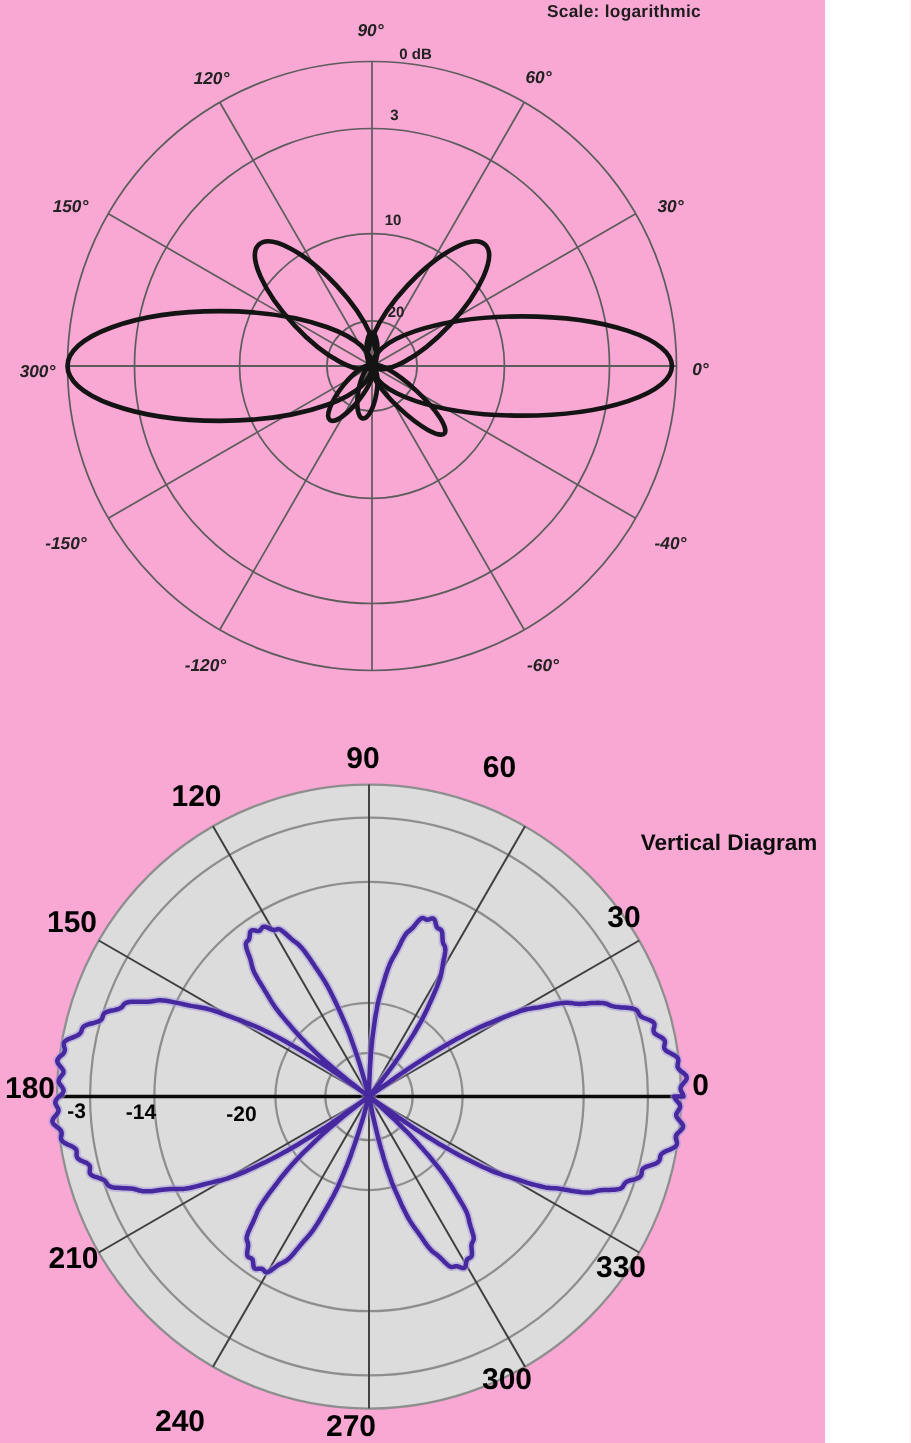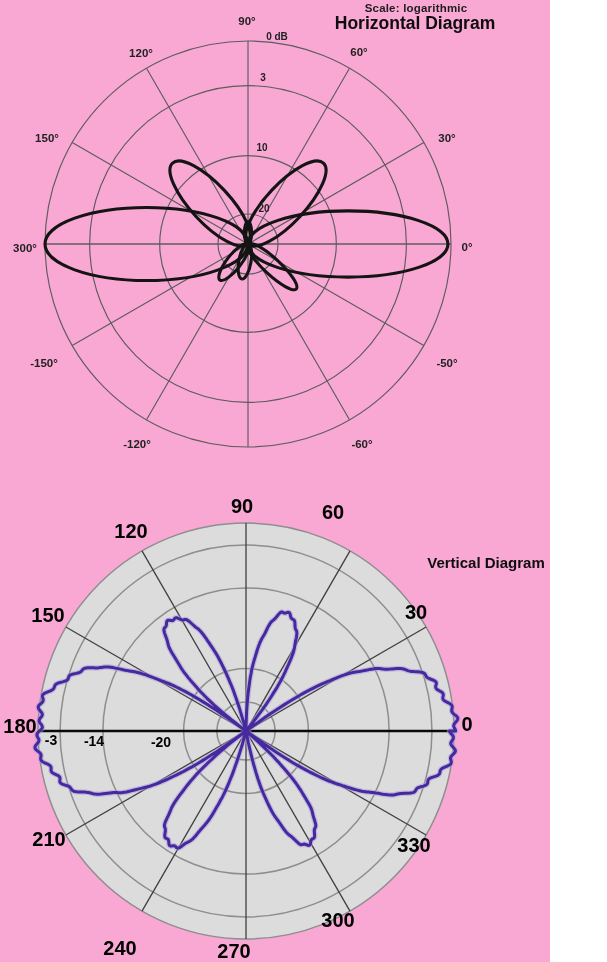--- a/index.html
+++ b/index.html
@@ -3,21 +3,21 @@
 <meta charset="utf-8">
 <style>
   html,body{margin:0;padding:0;background:#ffffff;}
   .page{position:relative;width:550px;height:962px;background:#f9a8d4;overflow:hidden;
         font-family:"Liberation Sans","DejaVu Sans",sans-serif;}
   .chart-svg{position:absolute;left:0;top:0;}
   .lbl{position:absolute;transform:translate(-50%,-50%);white-space:nowrap;line-height:1;}
   .subtitle0{font-size:11.5px;font-weight:600;color:#1d1d1d;letter-spacing:.2px;}
   .title0{font-size:17.5px;font-weight:800;color:#0d0d0d;}
   .title1{font-size:15px;font-weight:800;color:#0d0d0d;margin-top:36px;}
-  .al0{font-size:11.5px;font-weight:600;color:#222222;}
+  .al0{font-size:11.5px;font-weight:600;color:#222222;font-style:italic;}
   .rl0{font-size:10px;font-weight:600;color:#222222;padding-left:10px;}
   .al1{font-size:20px;font-weight:700;color:#000000;}
   .rl1{font-size:14px;font-weight:700;color:#000000;}
 </style>
 </head>
 <body>
 
 <div class="page">
 
   <svg class="chart-svg" width="607" height="962">
@@ -64,32 +64,31 @@
       <line x1="246" y1="731" x2="65.86671601283678" y2="835" stroke="#3f3f3f" stroke-width="1.3"></line>
       <line x1="246" y1="731" x2="141.99999999999991" y2="911.1332839871632" stroke="#3f3f3f" stroke-width="1.3"></line>
       <line x1="246" y1="731" x2="245.99999999999997" y2="939" stroke="#3f3f3f" stroke-width="1.3"></line>
       <line x1="246" y1="731" x2="350" y2="911.1332839871632" stroke="#3f3f3f" stroke-width="1.3"></line>
       <line x1="246" y1="731" x2="426.13328398716317" y2="835.0000000000001" stroke="#3f3f3f" stroke-width="1.3"></line>
       <path d="M455.7 731.0L455.5 730.1L455.1 729.2L454.6 728.3L454.1 727.4L453.8 726.5L453.7 725.6L453.9 724.6L454.4 723.7L455.2 722.8L456.0 721.8L456.8 720.9L457.4 719.9L457.8 719.0L457.8 718.0L457.4 717.1L456.6 716.3L455.7 715.4L454.6 714.6L453.6 713.8L452.7 712.9L452.1 712.1L451.7 711.2L451.7 710.3L451.8 709.4L452.0 708.4L452.2 707.5L452.2 706.6L452.0 705.7L451.4 704.9L450.4 704.1L449.2 703.3L447.9 702.6L446.5 701.9L445.2 701.2L444.1 700.5L443.4 699.7L442.9 698.9L442.8 698.1L442.9 697.2L443.1 696.2L443.3 695.3L443.3 694.4L443.0 693.6L442.5 692.8L441.6 692.1L440.6 691.4L439.4 690.8L438.2 690.1L437.2 689.5L436.4 688.8L435.9 688.0L435.7 687.2L435.7 686.3L435.9 685.4L436.2 684.5L436.3 683.5L436.3 682.7L435.9 681.9L435.2 681.2L434.2 680.6L433.0 680.0L431.6 679.5L430.3 679.0L429.0 678.5L427.9 678.0L427.1 677.4L426.4 676.7L426.0 676.0L425.7 675.2L425.3 674.5L424.8 673.8L424.0 673.2L422.9 672.7L421.5 672.3L419.8 672.0L417.9 671.8L415.9 671.7L413.9 671.6L412.0 671.4L410.3 671.2L408.9 670.9L407.7 670.6L406.6 670.2L405.6 669.7L404.6 669.3L403.5 669.0L402.1 668.7L400.5 668.6L398.7 668.5L396.6 668.6L394.5 668.7L392.2 668.9L390.1 669.1L388.1 669.2L386.3 669.3L384.8 669.2L383.4 669.1L382.2 668.9L381.1 668.7L379.9 668.6L378.6 668.5L377.1 668.5L375.3 668.6L373.4 668.9L371.3 669.2L369.1 669.6L366.9 670.1L364.7 670.5L362.6 670.9L360.7 671.3L359.0 671.6L357.3 671.8L355.7 672.0L354.1 672.3L352.4 672.6L350.5 673.0L348.5 673.6L346.2 674.3L343.7 675.2L341.0 676.1L338.3 677.2L335.5 678.3L332.7 679.4L330.0 680.6L327.3 681.7L324.6 682.8L322.0 683.9L319.4 685.1L316.7 686.4L313.8 687.8L310.8 689.3L307.5 691.1L304.1 692.9L300.4 695.0L296.6 697.2L292.7 699.5L288.6 702.0L284.4 704.6L280.0 707.4L275.4 710.4L270.4 713.7L264.8 717.6L258.0 722.4L246.0 731.0L246.0 731.0L246.0 731.0L246.0 731.0L246.0 731.0L246.0 731.0L246.0 731.0L246.0 731.0L246.0 731.0L246.0 731.0L246.0 731.0L246.0 731.0L246.0 731.0L246.0 731.0L246.0 731.0L246.0 731.0L246.0 731.0L246.0 731.0L246.0 731.0L246.0 731.0L246.0 731.0L246.0 731.0L246.0 731.0L246.0 731.0L246.0 731.0L246.0 731.0L246.0 731.0L246.0 731.0L246.0 731.0L246.0 731.0L246.0 731.0L246.0 731.0L246.0 731.0L246.0 731.0L246.0 731.0L246.0 731.0L246.0 731.0L246.0 731.0L246.0 731.0L246.0 731.0L246.0 731.0L246.0 731.0L246.0 731.0L246.0 731.0L246.0 731.0L246.0 731.0L246.0 731.0L246.0 731.0L246.0 731.0L246.0 731.0L246.0 731.0L246.0 731.0L246.0 731.0L246.0 731.0L246.0 731.0L246.0 731.0L246.0 731.0L246.0 731.0L246.0 731.0L246.0 731.0L246.0 731.0L250.2 725.7L253.3 721.9L255.9 718.4L258.3 715.2L260.5 712.2L262.6 709.4L264.5 706.7L266.3 704.1L268.0 701.5L269.7 699.0L271.3 696.5L272.9 693.9L274.5 691.4L276.1 688.9L277.5 686.4L278.9 684.0L280.2 681.7L281.4 679.6L282.4 677.5L283.4 675.6L284.3 673.7L285.2 671.8L286.0 669.9L286.9 668.0L287.8 666.0L288.7 664.0L289.6 661.9L290.5 659.8L291.4 657.7L292.1 655.7L292.8 653.9L293.4 652.2L293.8 650.6L294.1 649.3L294.4 648.0L294.6 646.8L294.8 645.7L295.0 644.5L295.2 643.2L295.4 641.8L295.7 640.3L296.1 638.8L296.4 637.3L296.6 635.8L296.8 634.5L296.9 633.3L296.8 632.3L296.7 631.5L296.5 630.8L296.2 630.3L295.9 629.8L295.6 629.2L295.4 628.6L295.2 627.8L295.1 626.9L295.0 625.9L295.0 624.8L294.9 623.6L294.9 622.5L294.7 621.6L294.5 620.8L294.2 620.2L293.8 619.8L293.3 619.5L292.9 619.3L292.4 619.1L291.9 618.8L291.5 618.4L291.1 617.9L290.9 617.1L290.6 616.3L290.4 615.4L290.2 614.5L289.9 613.6L289.5 613.0L289.1 612.5L288.6 612.3L288.0 612.3L287.4 612.4L286.7 612.7L286.1 612.9L285.5 613.1L284.9 613.2L284.3 613.1L283.8 612.9L283.3 612.6L282.8 612.3L282.4 612.1L281.8 612.0L281.2 612.1L280.6 612.4L279.8 613.0L279.1 613.8L278.2 614.7L277.4 615.7L276.6 616.8L275.8 617.7L275.1 618.6L274.4 619.3L273.7 619.8L273.1 620.4L272.4 620.9L271.8 621.4L271.1 622.1L270.4 623.0L269.7 624.1L268.9 625.4L268.1 626.8L267.3 628.4L266.6 630.0L265.8 631.5L265.1 633.0L264.4 634.3L263.7 635.5L263.1 636.6L262.5 637.6L261.9 638.6L261.3 639.7L260.7 641.0L260.0 642.4L259.4 644.0L258.7 645.7L258.1 647.6L257.4 649.5L256.8 651.5L256.2 653.5L255.6 655.4L255.1 657.2L254.5 659.0L254.0 660.8L253.5 662.6L253.0 664.4L252.5 666.4L252.0 668.5L251.5 670.7L251.1 673.2L250.6 675.8L250.1 678.6L249.7 681.4L249.3 684.4L248.9 687.3L248.5 690.3L248.1 693.4L247.8 696.5L247.5 699.7L247.2 703.1L247.0 706.6L246.7 710.5L246.5 714.6L246.3 719.1L246.1 724.2L246.0 731.0L246.0 731.0L246.0 731.0L246.0 731.0L246.0 731.0L246.0 731.0L246.0 731.0L246.0 731.0L246.0 731.0L246.0 731.0L246.0 731.0L246.0 731.0L246.0 731.0L246.0 731.0L246.0 731.0L246.0 731.0L246.0 731.0L246.0 731.0L246.0 731.0L246.0 731.0L246.0 731.0L246.0 731.0L246.0 731.0L246.0 731.0L246.0 731.0L246.0 731.0L246.0 731.0L246.0 731.0L246.0 731.0L246.0 731.0L246.0 731.0L246.0 731.0L246.0 731.0L246.0 731.0L246.0 731.0L246.0 731.0L246.0 731.0L246.0 731.0L246.0 731.0L246.0 731.0L246.0 731.0L246.0 731.0L246.0 731.0L246.0 731.0L246.0 731.0L246.0 731.0L246.0 731.0L246.0 731.0L246.0 731.0L246.0 731.0L246.0 731.0L246.0 731.0L246.0 731.0L246.0 731.0L246.0 731.0L246.0 731.0L246.0 731.0L246.0 731.0L246.0 731.0L246.0 731.0L246.0 731.0L246.0 731.0L246.0 731.0L246.0 731.0L246.0 731.0L244.1 723.9L242.6 718.9L241.3 714.4L240.0 710.1L238.8 706.2L237.5 702.4L236.3 698.8L235.1 695.5L234.0 692.3L232.9 689.3L231.8 686.5L230.7 683.8L229.6 681.3L228.5 678.7L227.4 676.2L226.3 673.7L225.1 671.1L223.9 668.5L222.6 665.9L221.4 663.4L220.2 661.0L219.0 658.7L217.8 656.5L216.7 654.6L215.6 652.8L214.5 651.1L213.5 649.5L212.4 647.9L211.4 646.3L210.2 644.7L209.1 642.9L207.8 641.1L206.6 639.2L205.3 637.4L204.0 635.6L202.8 633.9L201.6 632.5L200.5 631.2L199.5 630.2L198.6 629.3L197.7 628.6L196.9 628.0L196.0 627.4L195.1 626.7L194.2 625.9L193.2 625.0L192.1 624.0L191.0 623.0L189.9 622.0L188.8 621.1L187.8 620.4L186.9 619.8L186.1 619.5L185.4 619.4L184.8 619.5L184.3 619.7L183.8 619.8L183.2 620.0L182.6 620.0L181.9 619.9L181.0 619.6L180.2 619.2L179.2 618.8L178.3 618.3L177.4 618.0L176.6 617.8L175.9 617.8L175.3 617.9L174.9 618.3L174.5 618.8L174.2 619.3L173.8 619.8L173.4 620.2L172.9 620.5L172.3 620.7L171.6 620.6L170.8 620.5L169.9 620.3L169.1 620.2L168.4 620.2L167.8 620.3L167.3 620.6L166.9 621.1L166.7 621.9L166.6 622.7L166.5 623.6L166.4 624.5L166.3 625.3L166.1 626.0L165.8 626.5L165.5 627.0L165.0 627.4L164.6 627.8L164.3 628.2L164.0 628.8L163.9 629.6L164.0 630.6L164.2 631.8L164.6 633.1L165.1 634.6L165.6 636.1L166.2 637.5L166.7 638.9L167.1 640.2L167.4 641.4L167.7 642.5L167.9 643.5L168.2 644.6L168.5 645.7L168.9 646.9L169.5 648.3L170.3 649.8L171.2 651.4L172.2 653.2L173.3 655.0L174.4 656.8L175.5 658.6L176.5 660.3L177.5 661.9L178.3 663.3L179.2 664.7L180.0 666.1L180.8 667.5L181.7 668.9L182.8 670.5L183.9 672.1L185.3 673.9L186.7 675.7L188.2 677.6L189.9 679.6L191.5 681.5L193.2 683.4L194.8 685.3L196.4 687.1L198.0 688.9L199.6 690.7L201.3 692.5L203.1 694.3L205.0 696.3L207.0 698.3L209.2 700.4L211.6 702.7L214.1 705.0L216.8 707.4L219.6 709.8L222.5 712.3L225.5 714.9L228.7 717.5L232.1 720.3L235.9 723.2L240.2 726.6L246.0 731.0L246.0 731.0L246.0 731.0L246.0 731.0L246.0 731.0L233.7 722.1L226.8 717.3L221.1 713.4L216.1 710.1L211.6 707.2L207.5 704.5L203.5 702.1L199.7 699.8L196.0 697.6L192.4 695.5L188.9 693.5L185.5 691.7L182.2 690.0L179.1 688.4L176.2 687.0L173.5 685.7L170.9 684.5L168.5 683.5L166.2 682.6L163.9 681.7L161.6 680.8L159.1 679.8L156.6 678.9L154.0 677.9L151.3 676.9L148.5 675.9L145.9 674.9L143.3 674.1L140.9 673.3L138.7 672.7L136.6 672.2L134.7 671.8L132.9 671.5L131.2 671.2L129.3 670.9L127.4 670.6L125.3 670.2L123.0 669.7L120.6 669.1L118.0 668.6L115.5 668.1L113.1 667.6L110.8 667.2L108.8 667.0L107.0 666.9L105.4 666.9L104.1 667.1L102.8 667.3L101.6 667.5L100.3 667.6L98.9 667.8L97.2 667.9L95.4 667.9L93.5 667.8L91.5 667.8L89.5 667.8L87.7 667.8L86.1 668.0L84.8 668.3L83.7 668.7L83.0 669.2L82.4 669.8L82.0 670.5L81.5 671.1L80.9 671.7L80.0 672.2L79.0 672.7L77.7 673.0L76.2 673.4L74.7 673.7L73.2 674.0L71.8 674.4L70.6 674.9L69.7 675.4L69.1 676.1L68.8 676.8L68.5 677.6L68.3 678.4L68.0 679.1L67.5 679.8L66.7 680.4L65.6 681.0L64.2 681.4L62.6 681.9L61.0 682.3L59.3 682.7L57.9 683.2L56.7 683.8L55.7 684.4L55.1 685.2L54.7 686.0L54.4 686.8L54.2 687.6L53.8 688.4L53.2 689.1L52.4 689.8L51.2 690.5L49.8 691.1L48.3 691.7L46.7 692.3L45.3 692.9L44.0 693.6L43.2 694.3L42.7 695.1L42.5 696.0L42.6 697.0L42.8 697.9L43.1 698.9L43.2 699.8L43.1 700.7L42.8 701.5L42.2 702.4L41.4 703.2L40.5 703.9L39.6 704.7L38.8 705.6L38.3 706.4L38.2 707.3L38.4 708.3L38.9 709.2L39.7 710.2L40.5 711.2L41.3 712.2L41.9 713.1L42.3 714.1L42.3 715.0L42.0 715.8L41.4 716.7L40.7 717.5L40.0 718.4L39.5 719.3L39.2 720.2L39.1 721.1L39.4 722.0L40.0 722.9L40.7 723.8L41.4 724.7L42.0 725.7L42.3 726.6L42.4 727.4L42.0 728.3L41.4 729.2L40.5 730.1L39.5 731.0L38.5 731.9L37.7 732.8L37.1 733.7L36.9 734.7L36.9 735.6L37.3 736.5L37.8 737.4L38.3 738.3L38.8 739.1L39.0 740.0L38.9 740.9L38.5 741.9L37.9 742.8L37.1 743.8L36.2 744.7L35.5 745.7L35.1 746.7L34.9 747.6L35.2 748.5L35.7 749.4L36.6 750.2L37.7 751.1L38.7 751.9L39.7 752.7L40.5 753.5L40.9 754.4L41.1 755.2L41.1 756.2L40.9 757.1L40.7 758.0L40.7 758.9L40.9 759.8L41.4 760.7L42.3 761.4L43.5 762.2L44.8 762.9L46.3 763.5L47.8 764.2L49.0 764.8L50.0 765.6L50.7 766.3L51.0 767.1L51.1 768.0L51.1 768.9L51.0 769.8L51.1 770.7L51.4 771.5L51.9 772.3L52.8 773.0L53.9 773.6L55.1 774.2L56.4 774.8L57.7 775.3L58.7 776.0L59.4 776.7L59.9 777.4L60.0 778.2L60.0 779.1L59.9 780.0L59.8 780.9L59.8 781.8L60.1 782.5L60.8 783.2L61.7 783.8L62.9 784.4L64.3 784.8L65.7 785.3L67.1 785.7L68.3 786.2L69.3 786.7L70.1 787.3L70.6 788.0L71.1 788.7L71.5 789.4L72.0 790.1L72.7 790.7L73.7 791.2L75.0 791.5L76.7 791.8L78.5 791.9L80.6 792.0L82.6 792.1L84.6 792.1L86.4 792.3L88.0 792.4L89.4 792.7L90.6 793.0L91.7 793.3L92.8 793.7L94.0 793.9L95.4 794.1L97.0 794.2L98.9 794.2L101.0 794.1L103.2 793.8L105.5 793.5L107.8 793.2L110.0 793.0L112.0 792.8L113.8 792.6L115.4 792.6L116.8 792.6L118.2 792.7L119.5 792.7L121.0 792.7L122.5 792.6L124.3 792.3L126.4 792.0L128.5 791.5L130.9 790.9L133.2 790.3L135.6 789.7L137.8 789.1L140.0 788.6L142.0 788.1L143.8 787.6L145.6 787.2L147.4 786.8L149.3 786.3L151.3 785.7L153.5 784.9L155.9 784.1L158.5 783.1L161.3 781.9L164.2 780.7L167.2 779.3L170.2 777.9L173.1 776.5L176.1 775.1L179.1 773.6L182.0 772.2L185.0 770.6L188.1 768.9L191.4 767.2L194.8 765.2L198.6 763.0L202.5 760.6L206.7 758.0L211.2 755.1L216.1 752.0L221.3 748.5L227.1 744.5L234.0 739.6L246.0 731.0L246.0 731.0L246.0 731.0L246.0 731.0L246.0 731.0L240.1 735.5L235.8 738.9L232.0 741.9L228.5 744.7L225.3 747.3L222.4 749.8L219.7 752.1L217.1 754.4L214.6 756.6L212.3 758.8L209.9 761.0L207.6 763.2L205.4 765.4L203.1 767.6L200.9 769.8L198.8 772.0L196.8 774.1L194.9 776.2L193.2 778.2L191.6 780.0L190.1 781.8L188.7 783.5L187.3 785.2L186.0 786.9L184.7 788.7L183.3 790.5L181.8 792.5L180.3 794.4L178.8 796.4L177.4 798.4L176.0 800.4L174.8 802.2L173.7 803.9L172.8 805.5L172.0 806.9L171.4 808.2L170.9 809.5L170.4 810.7L169.9 811.9L169.3 813.3L168.7 814.7L168.0 816.2L167.2 817.7L166.5 819.3L165.8 820.8L165.2 822.3L164.8 823.6L164.5 824.7L164.4 825.6L164.5 826.4L164.7 827.1L164.9 827.6L165.1 828.2L165.3 828.9L165.4 829.7L165.4 830.6L165.3 831.6L165.1 832.7L164.9 833.8L164.8 834.9L164.8 835.9L164.8 836.8L165.1 837.4L165.4 837.9L165.9 838.2L166.5 838.5L167.1 838.7L167.6 838.9L168.0 839.3L168.4 839.8L168.6 840.5L168.7 841.3L168.8 842.3L168.9 843.2L169.0 844.1L169.2 844.9L169.5 845.4L170.0 845.8L170.6 846.0L171.3 846.0L172.1 845.9L172.9 845.8L173.6 845.8L174.3 845.8L174.8 846.0L175.3 846.3L175.8 846.7L176.2 847.2L176.6 847.7L177.1 848.0L177.7 848.1L178.4 848.1L179.3 847.8L180.2 847.2L181.3 846.5L182.4 845.7L183.5 844.8L184.6 844.0L185.6 843.3L186.6 842.7L187.5 842.3L188.3 841.9L189.1 841.5L189.9 841.0L190.8 840.5L191.8 839.7L192.9 838.8L194.0 837.6L195.3 836.2L196.5 834.7L197.8 833.1L199.1 831.6L200.3 830.1L201.5 828.7L202.6 827.4L203.6 826.3L204.6 825.2L205.5 824.1L206.5 823.0L207.5 821.7L208.6 820.3L209.7 818.7L210.9 816.9L212.1 815.0L213.3 813.0L214.5 810.9L215.7 808.8L216.9 806.8L218.0 804.9L219.1 803.0L220.1 801.1L221.1 799.3L222.2 797.4L223.2 795.4L224.3 793.2L225.4 790.9L226.5 788.3L227.7 785.6L228.9 782.8L230.1 779.8L231.4 776.7L232.6 773.6L233.8 770.4L234.9 767.1L236.1 763.8L237.3 760.3L238.5 756.6L239.8 752.6L241.1 748.4L242.5 743.7L244.0 738.2L246.0 731.0L246.0 731.0L246.0 731.0L246.0 731.0L246.0 731.0L246.0 731.0L246.0 731.0L246.0 731.0L246.0 731.0L246.0 731.0L246.0 731.0L246.0 731.0L246.0 731.0L246.0 731.0L246.0 731.0L246.0 731.0L246.0 731.0L246.0 731.0L246.0 731.0L246.0 731.0L246.0 731.0L246.0 731.0L246.0 731.0L246.0 731.0L246.0 731.0L246.0 731.0L246.0 731.0L246.0 731.0L246.0 731.0L246.0 731.0L246.0 731.0L246.0 731.0L246.0 731.0L246.0 731.0L246.0 731.0L246.0 731.0L246.0 731.0L246.0 731.0L246.0 731.0L246.0 731.0L246.0 731.0L246.0 731.0L246.0 731.0L246.0 731.0L246.0 731.0L246.0 731.0L246.0 731.0L246.0 731.0L246.0 731.0L246.0 731.0L246.0 731.0L246.0 731.0L246.0 731.0L246.0 731.0L246.0 731.0L246.0 731.0L246.0 731.0L246.0 731.0L246.0 731.0L246.0 731.0L246.0 731.0L246.0 731.0L246.0 731.0L246.0 731.0L246.0 731.0L246.0 731.0L246.0 731.0L246.0 731.0L246.0 731.0L246.0 731.0L246.0 731.0L246.0 731.0L246.0 731.0L246.0 731.0L246.0 731.0L246.0 731.0L246.0 731.0L246.0 731.0L246.0 731.0L246.0 731.0L246.0 731.0L246.0 731.0L246.0 731.0L246.0 731.0L246.0 731.0L246.0 731.0L246.0 731.0L246.0 731.0L246.0 731.0L246.0 731.0L246.0 731.0L246.0 731.0L246.0 731.0L246.0 731.0L246.0 731.0L246.0 731.0L246.0 731.0L246.0 731.0L246.0 731.0L246.0 731.0L246.0 731.0L246.0 731.0L246.0 731.0L246.0 731.0L246.0 731.0L247.4 737.9L248.4 743.0L249.4 747.4L250.4 751.5L251.3 755.3L252.2 759.0L253.1 762.4L254.0 765.8L255.0 769.1L255.9 772.4L256.9 775.5L257.8 778.5L258.8 781.3L259.7 783.9L260.6 786.4L261.4 788.7L262.3 790.8L263.1 792.8L264.0 794.8L264.9 796.8L265.8 798.8L266.7 800.8L267.6 802.9L268.6 805.0L269.6 807.0L270.6 809.0L271.6 810.9L272.5 812.6L273.4 814.1L274.3 815.5L275.1 816.7L275.9 817.8L276.7 818.9L277.5 820.0L278.4 821.2L279.3 822.5L280.3 823.9L281.3 825.4L282.3 826.9L283.4 828.5L284.5 829.9L285.5 831.3L286.5 832.4L287.4 833.4L288.2 834.2L289.0 834.9L289.8 835.4L290.6 836.0L291.4 836.6L292.2 837.3L293.1 838.1L294.1 839.1L295.2 840.1L296.2 841.2L297.3 842.2L298.3 843.1L299.2 843.9L300.1 844.4L300.8 844.7L301.5 844.7L302.0 844.6L302.6 844.5L303.1 844.3L303.7 844.2L304.3 844.1L304.9 844.2L305.7 844.5L306.5 844.7L307.3 845.0L308.0 845.3L308.7 845.4L309.3 845.3L309.8 845.0L310.2 844.4L310.4 843.7L310.6 842.9L310.7 842.0L310.9 841.2L311.1 840.4L311.4 839.8L311.7 839.3L312.2 839.0L312.7 838.8L313.2 838.5L313.7 838.3L314.1 837.9L314.4 837.3L314.6 836.6L314.6 835.7L314.6 834.6L314.5 833.5L314.4 832.4L314.3 831.3L314.3 830.4L314.4 829.6L314.6 828.9L314.8 828.4L315.1 827.9L315.4 827.4L315.6 826.8L315.8 826.2L315.8 825.3L315.7 824.3L315.4 823.1L315.0 821.8L314.6 820.4L314.2 819.0L313.7 817.7L313.4 816.4L313.0 815.3L312.8 814.2L312.6 813.2L312.4 812.2L312.1 811.2L311.8 810.1L311.3 808.8L310.7 807.4L309.9 805.8L309.0 804.1L307.9 802.3L306.8 800.4L305.7 798.5L304.6 796.7L303.5 794.9L302.5 793.2L301.5 791.5L300.5 789.9L299.4 788.3L298.3 786.6L297.1 784.9L295.8 783.0L294.4 781.1L292.8 779.0L291.1 776.9L289.3 774.7L287.5 772.5L285.6 770.2L283.7 768.1L281.8 765.9L279.9 763.8L278.0 761.6L276.0 759.5L274.0 757.3L271.8 755.0L269.4 752.7L266.9 750.2L264.3 747.6L261.4 744.9L258.3 742.0L255.0 738.9L251.3 735.6L246.0 731.0L246.0 731.0L246.0 731.0L246.0 731.0L246.0 731.0L246.0 731.0L246.0 731.0L246.0 731.0L246.0 731.0L246.0 731.0L246.0 731.0L246.0 731.0L246.0 731.0L246.0 731.0L246.0 731.0L246.0 731.0L246.0 731.0L246.0 731.0L246.0 731.0L246.0 731.0L246.0 731.0L258.3 739.8L265.3 744.8L271.2 748.8L276.3 752.2L281.0 755.3L285.3 758.0L289.3 760.4L292.9 762.7L296.4 764.7L299.8 766.6L303.0 768.4L306.2 770.1L309.4 771.8L312.6 773.4L315.8 775.0L318.9 776.5L321.9 778.0L324.7 779.2L327.4 780.4L329.8 781.4L332.1 782.2L334.3 783.0L336.3 783.7L338.3 784.3L340.4 784.9L342.5 785.6L344.8 786.3L347.2 787.1L349.7 787.9L352.2 788.7L354.8 789.5L357.2 790.1L359.6 790.7L361.7 791.2L363.6 791.6L365.4 791.8L367.0 792.0L368.6 792.1L370.2 792.2L371.9 792.4L373.8 792.6L375.9 793.0L378.2 793.3L380.6 793.8L383.0 794.2L385.4 794.5L387.7 794.8L389.7 795.0L391.5 795.0L393.1 795.0L394.4 794.8L395.6 794.5L396.7 794.2L397.9 793.9L399.2 793.7L400.6 793.5L402.3 793.4L404.2 793.3L406.1 793.3L408.1 793.2L409.9 793.1L411.6 792.9L413.0 792.6L414.0 792.2L414.8 791.6L415.3 791.0L415.7 790.3L416.1 789.6L416.5 788.9L417.2 788.3L418.0 787.7L419.1 787.3L420.5 786.8L421.9 786.5L423.4 786.1L424.7 785.6L425.9 785.1L426.7 784.5L427.3 783.8L427.6 783.1L427.8 782.3L427.8 781.4L427.9 780.6L428.2 779.8L428.7 779.1L429.6 778.5L430.7 777.9L432.1 777.4L433.7 776.9L435.2 776.4L436.6 775.9L437.9 775.3L438.8 774.6L439.4 773.9L439.8 773.1L440.0 772.2L440.1 771.4L440.3 770.5L440.7 769.7L441.4 769.0L442.4 768.3L443.6 767.6L445.1 767.0L446.6 766.4L448.1 765.7L449.4 765.0L450.4 764.3L451.0 763.5L451.3 762.6L451.3 761.7L451.1 760.7L450.8 759.8L450.5 758.8L450.5 757.9L450.7 757.0L451.2 756.2L451.9 755.4L452.8 754.6L453.7 753.7L454.5 752.9L455.1 752.1L455.4 751.2L455.3 750.2L454.8 749.3L454.1 748.3L453.2 747.3L452.3 746.3L451.6 745.4L451.0 744.4L450.8 743.5L450.9 742.6L451.3 741.8L451.9 740.9L452.5 740.0L453.0 739.1L453.4 738.2L453.4 737.3L453.2 736.4L452.6 735.5L451.9 734.6L451.1 733.7L450.3 732.8L449.8 731.9L449.5 731.0Z" fill="none" stroke="#a79ad8" stroke-width="5.4" stroke-linejoin="round" opacity="0.55"></path>
       <path d="M455.7 731.0L455.5 730.1L455.1 729.2L454.6 728.3L454.1 727.4L453.8 726.5L453.7 725.6L453.9 724.6L454.4 723.7L455.2 722.8L456.0 721.8L456.8 720.9L457.4 719.9L457.8 719.0L457.8 718.0L457.4 717.1L456.6 716.3L455.7 715.4L454.6 714.6L453.6 713.8L452.7 712.9L452.1 712.1L451.7 711.2L451.7 710.3L451.8 709.4L452.0 708.4L452.2 707.5L452.2 706.6L452.0 705.7L451.4 704.9L450.4 704.1L449.2 703.3L447.9 702.6L446.5 701.9L445.2 701.2L444.1 700.5L443.4 699.7L442.9 698.9L442.8 698.1L442.9 697.2L443.1 696.2L443.3 695.3L443.3 694.4L443.0 693.6L442.5 692.8L441.6 692.1L440.6 691.4L439.4 690.8L438.2 690.1L437.2 689.5L436.4 688.8L435.9 688.0L435.7 687.2L435.7 686.3L435.9 685.4L436.2 684.5L436.3 683.5L436.3 682.7L435.9 681.9L435.2 681.2L434.2 680.6L433.0 680.0L431.6 679.5L430.3 679.0L429.0 678.5L427.9 678.0L427.1 677.4L426.4 676.7L426.0 676.0L425.7 675.2L425.3 674.5L424.8 673.8L424.0 673.2L422.9 672.7L421.5 672.3L419.8 672.0L417.9 671.8L415.9 671.7L413.9 671.6L412.0 671.4L410.3 671.2L408.9 670.9L407.7 670.6L406.6 670.2L405.6 669.7L404.6 669.3L403.5 669.0L402.1 668.7L400.5 668.6L398.7 668.5L396.6 668.6L394.5 668.7L392.2 668.9L390.1 669.1L388.1 669.2L386.3 669.3L384.8 669.2L383.4 669.1L382.2 668.9L381.1 668.7L379.9 668.6L378.6 668.5L377.1 668.5L375.3 668.6L373.4 668.9L371.3 669.2L369.1 669.6L366.9 670.1L364.7 670.5L362.6 670.9L360.7 671.3L359.0 671.6L357.3 671.8L355.7 672.0L354.1 672.3L352.4 672.6L350.5 673.0L348.5 673.6L346.2 674.3L343.7 675.2L341.0 676.1L338.3 677.2L335.5 678.3L332.7 679.4L330.0 680.6L327.3 681.7L324.6 682.8L322.0 683.9L319.4 685.1L316.7 686.4L313.8 687.8L310.8 689.3L307.5 691.1L304.1 692.9L300.4 695.0L296.6 697.2L292.7 699.5L288.6 702.0L284.4 704.6L280.0 707.4L275.4 710.4L270.4 713.7L264.8 717.6L258.0 722.4L246.0 731.0L246.0 731.0L246.0 731.0L246.0 731.0L246.0 731.0L246.0 731.0L246.0 731.0L246.0 731.0L246.0 731.0L246.0 731.0L246.0 731.0L246.0 731.0L246.0 731.0L246.0 731.0L246.0 731.0L246.0 731.0L246.0 731.0L246.0 731.0L246.0 731.0L246.0 731.0L246.0 731.0L246.0 731.0L246.0 731.0L246.0 731.0L246.0 731.0L246.0 731.0L246.0 731.0L246.0 731.0L246.0 731.0L246.0 731.0L246.0 731.0L246.0 731.0L246.0 731.0L246.0 731.0L246.0 731.0L246.0 731.0L246.0 731.0L246.0 731.0L246.0 731.0L246.0 731.0L246.0 731.0L246.0 731.0L246.0 731.0L246.0 731.0L246.0 731.0L246.0 731.0L246.0 731.0L246.0 731.0L246.0 731.0L246.0 731.0L246.0 731.0L246.0 731.0L246.0 731.0L246.0 731.0L246.0 731.0L246.0 731.0L246.0 731.0L246.0 731.0L246.0 731.0L246.0 731.0L246.0 731.0L250.2 725.7L253.3 721.9L255.9 718.4L258.3 715.2L260.5 712.2L262.6 709.4L264.5 706.7L266.3 704.1L268.0 701.5L269.7 699.0L271.3 696.5L272.9 693.9L274.5 691.4L276.1 688.9L277.5 686.4L278.9 684.0L280.2 681.7L281.4 679.6L282.4 677.5L283.4 675.6L284.3 673.7L285.2 671.8L286.0 669.9L286.9 668.0L287.8 666.0L288.7 664.0L289.6 661.9L290.5 659.8L291.4 657.7L292.1 655.7L292.8 653.9L293.4 652.2L293.8 650.6L294.1 649.3L294.4 648.0L294.6 646.8L294.8 645.7L295.0 644.5L295.2 643.2L295.4 641.8L295.7 640.3L296.1 638.8L296.4 637.3L296.6 635.8L296.8 634.5L296.9 633.3L296.8 632.3L296.7 631.5L296.5 630.8L296.2 630.3L295.9 629.8L295.6 629.2L295.4 628.6L295.2 627.8L295.1 626.9L295.0 625.9L295.0 624.8L294.9 623.6L294.9 622.5L294.7 621.6L294.5 620.8L294.2 620.2L293.8 619.8L293.3 619.5L292.9 619.3L292.4 619.1L291.9 618.8L291.5 618.4L291.1 617.9L290.9 617.1L290.6 616.3L290.4 615.4L290.2 614.5L289.9 613.6L289.5 613.0L289.1 612.5L288.6 612.3L288.0 612.3L287.4 612.4L286.7 612.7L286.1 612.9L285.5 613.1L284.9 613.2L284.3 613.1L283.8 612.9L283.3 612.6L282.8 612.3L282.4 612.1L281.8 612.0L281.2 612.1L280.6 612.4L279.8 613.0L279.1 613.8L278.2 614.7L277.4 615.7L276.6 616.8L275.8 617.7L275.1 618.6L274.4 619.3L273.7 619.8L273.1 620.4L272.4 620.9L271.8 621.4L271.1 622.1L270.4 623.0L269.7 624.1L268.9 625.4L268.1 626.8L267.3 628.4L266.6 630.0L265.8 631.5L265.1 633.0L264.4 634.3L263.7 635.5L263.1 636.6L262.5 637.6L261.9 638.6L261.3 639.7L260.7 641.0L260.0 642.4L259.4 644.0L258.7 645.7L258.1 647.6L257.4 649.5L256.8 651.5L256.2 653.5L255.6 655.4L255.1 657.2L254.5 659.0L254.0 660.8L253.5 662.6L253.0 664.4L252.5 666.4L252.0 668.5L251.5 670.7L251.1 673.2L250.6 675.8L250.1 678.6L249.7 681.4L249.3 684.4L248.9 687.3L248.5 690.3L248.1 693.4L247.8 696.5L247.5 699.7L247.2 703.1L247.0 706.6L246.7 710.5L246.5 714.6L246.3 719.1L246.1 724.2L246.0 731.0L246.0 731.0L246.0 731.0L246.0 731.0L246.0 731.0L246.0 731.0L246.0 731.0L246.0 731.0L246.0 731.0L246.0 731.0L246.0 731.0L246.0 731.0L246.0 731.0L246.0 731.0L246.0 731.0L246.0 731.0L246.0 731.0L246.0 731.0L246.0 731.0L246.0 731.0L246.0 731.0L246.0 731.0L246.0 731.0L246.0 731.0L246.0 731.0L246.0 731.0L246.0 731.0L246.0 731.0L246.0 731.0L246.0 731.0L246.0 731.0L246.0 731.0L246.0 731.0L246.0 731.0L246.0 731.0L246.0 731.0L246.0 731.0L246.0 731.0L246.0 731.0L246.0 731.0L246.0 731.0L246.0 731.0L246.0 731.0L246.0 731.0L246.0 731.0L246.0 731.0L246.0 731.0L246.0 731.0L246.0 731.0L246.0 731.0L246.0 731.0L246.0 731.0L246.0 731.0L246.0 731.0L246.0 731.0L246.0 731.0L246.0 731.0L246.0 731.0L246.0 731.0L246.0 731.0L246.0 731.0L246.0 731.0L246.0 731.0L246.0 731.0L246.0 731.0L244.1 723.9L242.6 718.9L241.3 714.4L240.0 710.1L238.8 706.2L237.5 702.4L236.3 698.8L235.1 695.5L234.0 692.3L232.9 689.3L231.8 686.5L230.7 683.8L229.6 681.3L228.5 678.7L227.4 676.2L226.3 673.7L225.1 671.1L223.9 668.5L222.6 665.9L221.4 663.4L220.2 661.0L219.0 658.7L217.8 656.5L216.7 654.6L215.6 652.8L214.5 651.1L213.5 649.5L212.4 647.9L211.4 646.3L210.2 644.7L209.1 642.9L207.8 641.1L206.6 639.2L205.3 637.4L204.0 635.6L202.8 633.9L201.6 632.5L200.5 631.2L199.5 630.2L198.6 629.3L197.7 628.6L196.9 628.0L196.0 627.4L195.1 626.7L194.2 625.9L193.2 625.0L192.1 624.0L191.0 623.0L189.9 622.0L188.8 621.1L187.8 620.4L186.9 619.8L186.1 619.5L185.4 619.4L184.8 619.5L184.3 619.7L183.8 619.8L183.2 620.0L182.6 620.0L181.9 619.9L181.0 619.6L180.2 619.2L179.2 618.8L178.3 618.3L177.4 618.0L176.6 617.8L175.9 617.8L175.3 617.9L174.9 618.3L174.5 618.8L174.2 619.3L173.8 619.8L173.4 620.2L172.9 620.5L172.3 620.7L171.6 620.6L170.8 620.5L169.9 620.3L169.1 620.2L168.4 620.2L167.8 620.3L167.3 620.6L166.9 621.1L166.7 621.9L166.6 622.7L166.5 623.6L166.4 624.5L166.3 625.3L166.1 626.0L165.8 626.5L165.5 627.0L165.0 627.4L164.6 627.8L164.3 628.2L164.0 628.8L163.9 629.6L164.0 630.6L164.2 631.8L164.6 633.1L165.1 634.6L165.6 636.1L166.2 637.5L166.7 638.9L167.1 640.2L167.4 641.4L167.7 642.5L167.9 643.5L168.2 644.6L168.5 645.7L168.9 646.9L169.5 648.3L170.3 649.8L171.2 651.4L172.2 653.2L173.3 655.0L174.4 656.8L175.5 658.6L176.5 660.3L177.5 661.9L178.3 663.3L179.2 664.7L180.0 666.1L180.8 667.5L181.7 668.9L182.8 670.5L183.9 672.1L185.3 673.9L186.7 675.7L188.2 677.6L189.9 679.6L191.5 681.5L193.2 683.4L194.8 685.3L196.4 687.1L198.0 688.9L199.6 690.7L201.3 692.5L203.1 694.3L205.0 696.3L207.0 698.3L209.2 700.4L211.6 702.7L214.1 705.0L216.8 707.4L219.6 709.8L222.5 712.3L225.5 714.9L228.7 717.5L232.1 720.3L235.9 723.2L240.2 726.6L246.0 731.0L246.0 731.0L246.0 731.0L246.0 731.0L246.0 731.0L233.7 722.1L226.8 717.3L221.1 713.4L216.1 710.1L211.6 707.2L207.5 704.5L203.5 702.1L199.7 699.8L196.0 697.6L192.4 695.5L188.9 693.5L185.5 691.7L182.2 690.0L179.1 688.4L176.2 687.0L173.5 685.7L170.9 684.5L168.5 683.5L166.2 682.6L163.9 681.7L161.6 680.8L159.1 679.8L156.6 678.9L154.0 677.9L151.3 676.9L148.5 675.9L145.9 674.9L143.3 674.1L140.9 673.3L138.7 672.7L136.6 672.2L134.7 671.8L132.9 671.5L131.2 671.2L129.3 670.9L127.4 670.6L125.3 670.2L123.0 669.7L120.6 669.1L118.0 668.6L115.5 668.1L113.1 667.6L110.8 667.2L108.8 667.0L107.0 666.9L105.4 666.9L104.1 667.1L102.8 667.3L101.6 667.5L100.3 667.6L98.9 667.8L97.2 667.9L95.4 667.9L93.5 667.8L91.5 667.8L89.5 667.8L87.7 667.8L86.1 668.0L84.8 668.3L83.7 668.7L83.0 669.2L82.4 669.8L82.0 670.5L81.5 671.1L80.9 671.7L80.0 672.2L79.0 672.7L77.7 673.0L76.2 673.4L74.7 673.7L73.2 674.0L71.8 674.4L70.6 674.9L69.7 675.4L69.1 676.1L68.8 676.8L68.5 677.6L68.3 678.4L68.0 679.1L67.5 679.8L66.7 680.4L65.6 681.0L64.2 681.4L62.6 681.9L61.0 682.3L59.3 682.7L57.9 683.2L56.7 683.8L55.7 684.4L55.1 685.2L54.7 686.0L54.4 686.8L54.2 687.6L53.8 688.4L53.2 689.1L52.4 689.8L51.2 690.5L49.8 691.1L48.3 691.7L46.7 692.3L45.3 692.9L44.0 693.6L43.2 694.3L42.7 695.1L42.5 696.0L42.6 697.0L42.8 697.9L43.1 698.9L43.2 699.8L43.1 700.7L42.8 701.5L42.2 702.4L41.4 703.2L40.5 703.9L39.6 704.7L38.8 705.6L38.3 706.4L38.2 707.3L38.4 708.3L38.9 709.2L39.7 710.2L40.5 711.2L41.3 712.2L41.9 713.1L42.3 714.1L42.3 715.0L42.0 715.8L41.4 716.7L40.7 717.5L40.0 718.4L39.5 719.3L39.2 720.2L39.1 721.1L39.4 722.0L40.0 722.9L40.7 723.8L41.4 724.7L42.0 725.7L42.3 726.6L42.4 727.4L42.0 728.3L41.4 729.2L40.5 730.1L39.5 731.0L38.5 731.9L37.7 732.8L37.1 733.7L36.9 734.7L36.9 735.6L37.3 736.5L37.8 737.4L38.3 738.3L38.8 739.1L39.0 740.0L38.9 740.9L38.5 741.9L37.9 742.8L37.1 743.8L36.2 744.7L35.5 745.7L35.1 746.7L34.9 747.6L35.2 748.5L35.7 749.4L36.6 750.2L37.7 751.1L38.7 751.9L39.7 752.7L40.5 753.5L40.9 754.4L41.1 755.2L41.1 756.2L40.9 757.1L40.7 758.0L40.7 758.9L40.9 759.8L41.4 760.7L42.3 761.4L43.5 762.2L44.8 762.9L46.3 763.5L47.8 764.2L49.0 764.8L50.0 765.6L50.7 766.3L51.0 767.1L51.1 768.0L51.1 768.9L51.0 769.8L51.1 770.7L51.4 771.5L51.9 772.3L52.8 773.0L53.9 773.6L55.1 774.2L56.4 774.8L57.7 775.3L58.7 776.0L59.4 776.7L59.9 777.4L60.0 778.2L60.0 779.1L59.9 780.0L59.8 780.9L59.8 781.8L60.1 782.5L60.8 783.2L61.7 783.8L62.9 784.4L64.3 784.8L65.7 785.3L67.1 785.7L68.3 786.2L69.3 786.7L70.1 787.3L70.6 788.0L71.1 788.7L71.5 789.4L72.0 790.1L72.7 790.7L73.7 791.2L75.0 791.5L76.7 791.8L78.5 791.9L80.6 792.0L82.6 792.1L84.6 792.1L86.4 792.3L88.0 792.4L89.4 792.7L90.6 793.0L91.7 793.3L92.8 793.7L94.0 793.9L95.4 794.1L97.0 794.2L98.9 794.2L101.0 794.1L103.2 793.8L105.5 793.5L107.8 793.2L110.0 793.0L112.0 792.8L113.8 792.6L115.4 792.6L116.8 792.6L118.2 792.7L119.5 792.7L121.0 792.7L122.5 792.6L124.3 792.3L126.4 792.0L128.5 791.5L130.9 790.9L133.2 790.3L135.6 789.7L137.8 789.1L140.0 788.6L142.0 788.1L143.8 787.6L145.6 787.2L147.4 786.8L149.3 786.3L151.3 785.7L153.5 784.9L155.9 784.1L158.5 783.1L161.3 781.9L164.2 780.7L167.2 779.3L170.2 777.9L173.1 776.5L176.1 775.1L179.1 773.6L182.0 772.2L185.0 770.6L188.1 768.9L191.4 767.2L194.8 765.2L198.6 763.0L202.5 760.6L206.7 758.0L211.2 755.1L216.1 752.0L221.3 748.5L227.1 744.5L234.0 739.6L246.0 731.0L246.0 731.0L246.0 731.0L246.0 731.0L246.0 731.0L240.1 735.5L235.8 738.9L232.0 741.9L228.5 744.7L225.3 747.3L222.4 749.8L219.7 752.1L217.1 754.4L214.6 756.6L212.3 758.8L209.9 761.0L207.6 763.2L205.4 765.4L203.1 767.6L200.9 769.8L198.8 772.0L196.8 774.1L194.9 776.2L193.2 778.2L191.6 780.0L190.1 781.8L188.7 783.5L187.3 785.2L186.0 786.9L184.7 788.7L183.3 790.5L181.8 792.5L180.3 794.4L178.8 796.4L177.4 798.4L176.0 800.4L174.8 802.2L173.7 803.9L172.8 805.5L172.0 806.9L171.4 808.2L170.9 809.5L170.4 810.7L169.9 811.9L169.3 813.3L168.7 814.7L168.0 816.2L167.2 817.7L166.5 819.3L165.8 820.8L165.2 822.3L164.8 823.6L164.5 824.7L164.4 825.6L164.5 826.4L164.7 827.1L164.9 827.6L165.1 828.2L165.3 828.9L165.4 829.7L165.4 830.6L165.3 831.6L165.1 832.7L164.9 833.8L164.8 834.9L164.8 835.9L164.8 836.8L165.1 837.4L165.4 837.9L165.9 838.2L166.5 838.5L167.1 838.7L167.6 838.9L168.0 839.3L168.4 839.8L168.6 840.5L168.7 841.3L168.8 842.3L168.9 843.2L169.0 844.1L169.2 844.9L169.5 845.4L170.0 845.8L170.6 846.0L171.3 846.0L172.1 845.9L172.9 845.8L173.6 845.8L174.3 845.8L174.8 846.0L175.3 846.3L175.8 846.7L176.2 847.2L176.6 847.7L177.1 848.0L177.7 848.1L178.4 848.1L179.3 847.8L180.2 847.2L181.3 846.5L182.4 845.7L183.5 844.8L184.6 844.0L185.6 843.3L186.6 842.7L187.5 842.3L188.3 841.9L189.1 841.5L189.9 841.0L190.8 840.5L191.8 839.7L192.9 838.8L194.0 837.6L195.3 836.2L196.5 834.7L197.8 833.1L199.1 831.6L200.3 830.1L201.5 828.7L202.6 827.4L203.6 826.3L204.6 825.2L205.5 824.1L206.5 823.0L207.5 821.7L208.6 820.3L209.7 818.7L210.9 816.9L212.1 815.0L213.3 813.0L214.5 810.9L215.7 808.8L216.9 806.8L218.0 804.9L219.1 803.0L220.1 801.1L221.1 799.3L222.2 797.4L223.2 795.4L224.3 793.2L225.4 790.9L226.5 788.3L227.7 785.6L228.9 782.8L230.1 779.8L231.4 776.7L232.6 773.6L233.8 770.4L234.9 767.1L236.1 763.8L237.3 760.3L238.5 756.6L239.8 752.6L241.1 748.4L242.5 743.7L244.0 738.2L246.0 731.0L246.0 731.0L246.0 731.0L246.0 731.0L246.0 731.0L246.0 731.0L246.0 731.0L246.0 731.0L246.0 731.0L246.0 731.0L246.0 731.0L246.0 731.0L246.0 731.0L246.0 731.0L246.0 731.0L246.0 731.0L246.0 731.0L246.0 731.0L246.0 731.0L246.0 731.0L246.0 731.0L246.0 731.0L246.0 731.0L246.0 731.0L246.0 731.0L246.0 731.0L246.0 731.0L246.0 731.0L246.0 731.0L246.0 731.0L246.0 731.0L246.0 731.0L246.0 731.0L246.0 731.0L246.0 731.0L246.0 731.0L246.0 731.0L246.0 731.0L246.0 731.0L246.0 731.0L246.0 731.0L246.0 731.0L246.0 731.0L246.0 731.0L246.0 731.0L246.0 731.0L246.0 731.0L246.0 731.0L246.0 731.0L246.0 731.0L246.0 731.0L246.0 731.0L246.0 731.0L246.0 731.0L246.0 731.0L246.0 731.0L246.0 731.0L246.0 731.0L246.0 731.0L246.0 731.0L246.0 731.0L246.0 731.0L246.0 731.0L246.0 731.0L246.0 731.0L246.0 731.0L246.0 731.0L246.0 731.0L246.0 731.0L246.0 731.0L246.0 731.0L246.0 731.0L246.0 731.0L246.0 731.0L246.0 731.0L246.0 731.0L246.0 731.0L246.0 731.0L246.0 731.0L246.0 731.0L246.0 731.0L246.0 731.0L246.0 731.0L246.0 731.0L246.0 731.0L246.0 731.0L246.0 731.0L246.0 731.0L246.0 731.0L246.0 731.0L246.0 731.0L246.0 731.0L246.0 731.0L246.0 731.0L246.0 731.0L246.0 731.0L246.0 731.0L246.0 731.0L246.0 731.0L246.0 731.0L246.0 731.0L246.0 731.0L246.0 731.0L246.0 731.0L246.0 731.0L247.4 737.9L248.4 743.0L249.4 747.4L250.4 751.5L251.3 755.3L252.2 759.0L253.1 762.4L254.0 765.8L255.0 769.1L255.9 772.4L256.9 775.5L257.8 778.5L258.8 781.3L259.7 783.9L260.6 786.4L261.4 788.7L262.3 790.8L263.1 792.8L264.0 794.8L264.9 796.8L265.8 798.8L266.7 800.8L267.6 802.9L268.6 805.0L269.6 807.0L270.6 809.0L271.6 810.9L272.5 812.6L273.4 814.1L274.3 815.5L275.1 816.7L275.9 817.8L276.7 818.9L277.5 820.0L278.4 821.2L279.3 822.5L280.3 823.9L281.3 825.4L282.3 826.9L283.4 828.5L284.5 829.9L285.5 831.3L286.5 832.4L287.4 833.4L288.2 834.2L289.0 834.9L289.8 835.4L290.6 836.0L291.4 836.6L292.2 837.3L293.1 838.1L294.1 839.1L295.2 840.1L296.2 841.2L297.3 842.2L298.3 843.1L299.2 843.9L300.1 844.4L300.8 844.7L301.5 844.7L302.0 844.6L302.6 844.5L303.1 844.3L303.7 844.2L304.3 844.1L304.9 844.2L305.7 844.5L306.5 844.7L307.3 845.0L308.0 845.3L308.7 845.4L309.3 845.3L309.8 845.0L310.2 844.4L310.4 843.7L310.6 842.9L310.7 842.0L310.9 841.2L311.1 840.4L311.4 839.8L311.7 839.3L312.2 839.0L312.7 838.8L313.2 838.5L313.7 838.3L314.1 837.9L314.4 837.3L314.6 836.6L314.6 835.7L314.6 834.6L314.5 833.5L314.4 832.4L314.3 831.3L314.3 830.4L314.4 829.6L314.6 828.9L314.8 828.4L315.1 827.9L315.4 827.4L315.6 826.8L315.8 826.2L315.8 825.3L315.7 824.3L315.4 823.1L315.0 821.8L314.6 820.4L314.2 819.0L313.7 817.7L313.4 816.4L313.0 815.3L312.8 814.2L312.6 813.2L312.4 812.2L312.1 811.2L311.8 810.1L311.3 808.8L310.7 807.4L309.9 805.8L309.0 804.1L307.9 802.3L306.8 800.4L305.7 798.5L304.6 796.7L303.5 794.9L302.5 793.2L301.5 791.5L300.5 789.9L299.4 788.3L298.3 786.6L297.1 784.9L295.8 783.0L294.4 781.1L292.8 779.0L291.1 776.9L289.3 774.7L287.5 772.5L285.6 770.2L283.7 768.1L281.8 765.9L279.9 763.8L278.0 761.6L276.0 759.5L274.0 757.3L271.8 755.0L269.4 752.7L266.9 750.2L264.3 747.6L261.4 744.9L258.3 742.0L255.0 738.9L251.3 735.6L246.0 731.0L246.0 731.0L246.0 731.0L246.0 731.0L246.0 731.0L246.0 731.0L246.0 731.0L246.0 731.0L246.0 731.0L246.0 731.0L246.0 731.0L246.0 731.0L246.0 731.0L246.0 731.0L246.0 731.0L246.0 731.0L246.0 731.0L246.0 731.0L246.0 731.0L246.0 731.0L246.0 731.0L258.3 739.8L265.3 744.8L271.2 748.8L276.3 752.2L281.0 755.3L285.3 758.0L289.3 760.4L292.9 762.7L296.4 764.7L299.8 766.6L303.0 768.4L306.2 770.1L309.4 771.8L312.6 773.4L315.8 775.0L318.9 776.5L321.9 778.0L324.7 779.2L327.4 780.4L329.8 781.4L332.1 782.2L334.3 783.0L336.3 783.7L338.3 784.3L340.4 784.9L342.5 785.6L344.8 786.3L347.2 787.1L349.7 787.9L352.2 788.7L354.8 789.5L357.2 790.1L359.6 790.7L361.7 791.2L363.6 791.6L365.4 791.8L367.0 792.0L368.6 792.1L370.2 792.2L371.9 792.4L373.8 792.6L375.9 793.0L378.2 793.3L380.6 793.8L383.0 794.2L385.4 794.5L387.7 794.8L389.7 795.0L391.5 795.0L393.1 795.0L394.4 794.8L395.6 794.5L396.7 794.2L397.9 793.9L399.2 793.7L400.6 793.5L402.3 793.4L404.2 793.3L406.1 793.3L408.1 793.2L409.9 793.1L411.6 792.9L413.0 792.6L414.0 792.2L414.8 791.6L415.3 791.0L415.7 790.3L416.1 789.6L416.5 788.9L417.2 788.3L418.0 787.7L419.1 787.3L420.5 786.8L421.9 786.5L423.4 786.1L424.7 785.6L425.9 785.1L426.7 784.5L427.3 783.8L427.6 783.1L427.8 782.3L427.8 781.4L427.9 780.6L428.2 779.8L428.7 779.1L429.6 778.5L430.7 777.9L432.1 777.4L433.7 776.9L435.2 776.4L436.6 775.9L437.9 775.3L438.8 774.6L439.4 773.9L439.8 773.1L440.0 772.2L440.1 771.4L440.3 770.5L440.7 769.7L441.4 769.0L442.4 768.3L443.6 767.6L445.1 767.0L446.6 766.4L448.1 765.7L449.4 765.0L450.4 764.3L451.0 763.5L451.3 762.6L451.3 761.7L451.1 760.7L450.8 759.8L450.5 758.8L450.5 757.9L450.7 757.0L451.2 756.2L451.9 755.4L452.8 754.6L453.7 753.7L454.5 752.9L455.1 752.1L455.4 751.2L455.3 750.2L454.8 749.3L454.1 748.3L453.2 747.3L452.3 746.3L451.6 745.4L451.0 744.4L450.8 743.5L450.9 742.6L451.3 741.8L451.9 740.9L452.5 740.0L453.0 739.1L453.4 738.2L453.4 737.3L453.2 736.4L452.6 735.5L451.9 734.6L451.1 733.7L450.3 732.8L449.8 731.9L449.5 731.0Z" fill="none" stroke="#46289f" stroke-width="3" stroke-linejoin="round"></path>
     </svg>
 
   <span class="lbl subtitle0" style="left:416px;top:9px">Scale: logarithmic</span>
-  <span class="lbl title0" style="left:415px;top:24px">Horizontal Diagram</span>
   <span class="lbl title1" style="left:486px;top:526px">Vertical Diagram</span>
 
   <span class="lbl al0" style="left:247px;top:22px">90°</span>
   <span class="lbl al0" style="left:141px;top:54px">120°</span>
   <span class="lbl al0" style="left:359px;top:53px">60°</span>
   <span class="lbl al0" style="left:47px;top:139px">150°</span>
   <span class="lbl al0" style="left:447px;top:139px">30°</span>
   <span class="lbl al0" style="left:25px;top:249px">300°</span>
   <span class="lbl al0" style="left:467px;top:248px">0°</span>
   <span class="lbl al0" style="left:44px;top:364px">-150°</span>
-  <span class="lbl al0" style="left:447px;top:364px">-50°</span>
+  <span class="lbl al0" style="left:447px;top:364px">-40°</span>
   <span class="lbl al0" style="left:137px;top:445px">-120°</span>
   <span class="lbl al0" style="left:362px;top:445px">-60°</span>
 
   <span class="lbl rl0" style="left:272px;top:37px">0 dB</span>
   <span class="lbl rl0" style="left:258px;top:78px">3</span>
   <span class="lbl rl0" style="left:257px;top:148px">10</span>
   <span class="lbl rl0" style="left:259px;top:209px">20</span>
 
   <span class="lbl al1" style="left:242px;top:506px">90</span>
   <span class="lbl al1" style="left:131px;top:531px">120</span>

